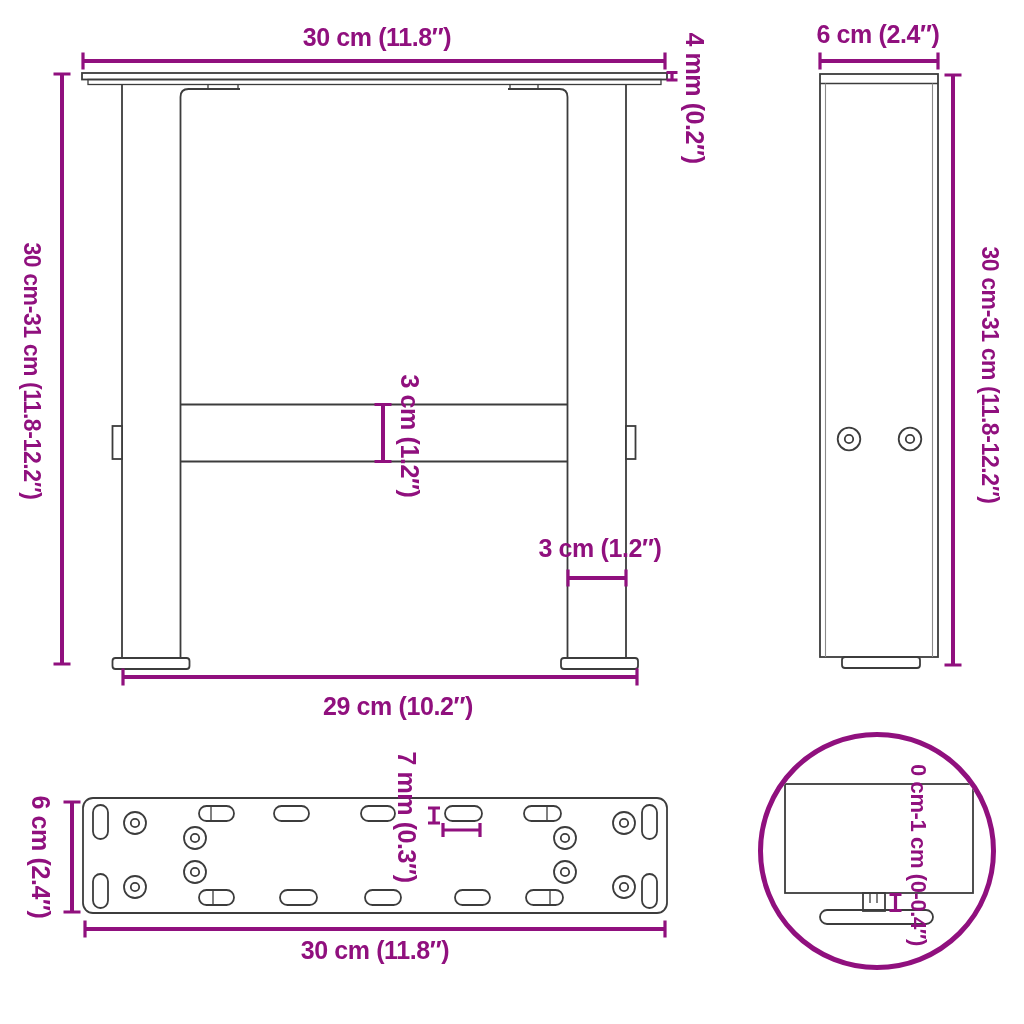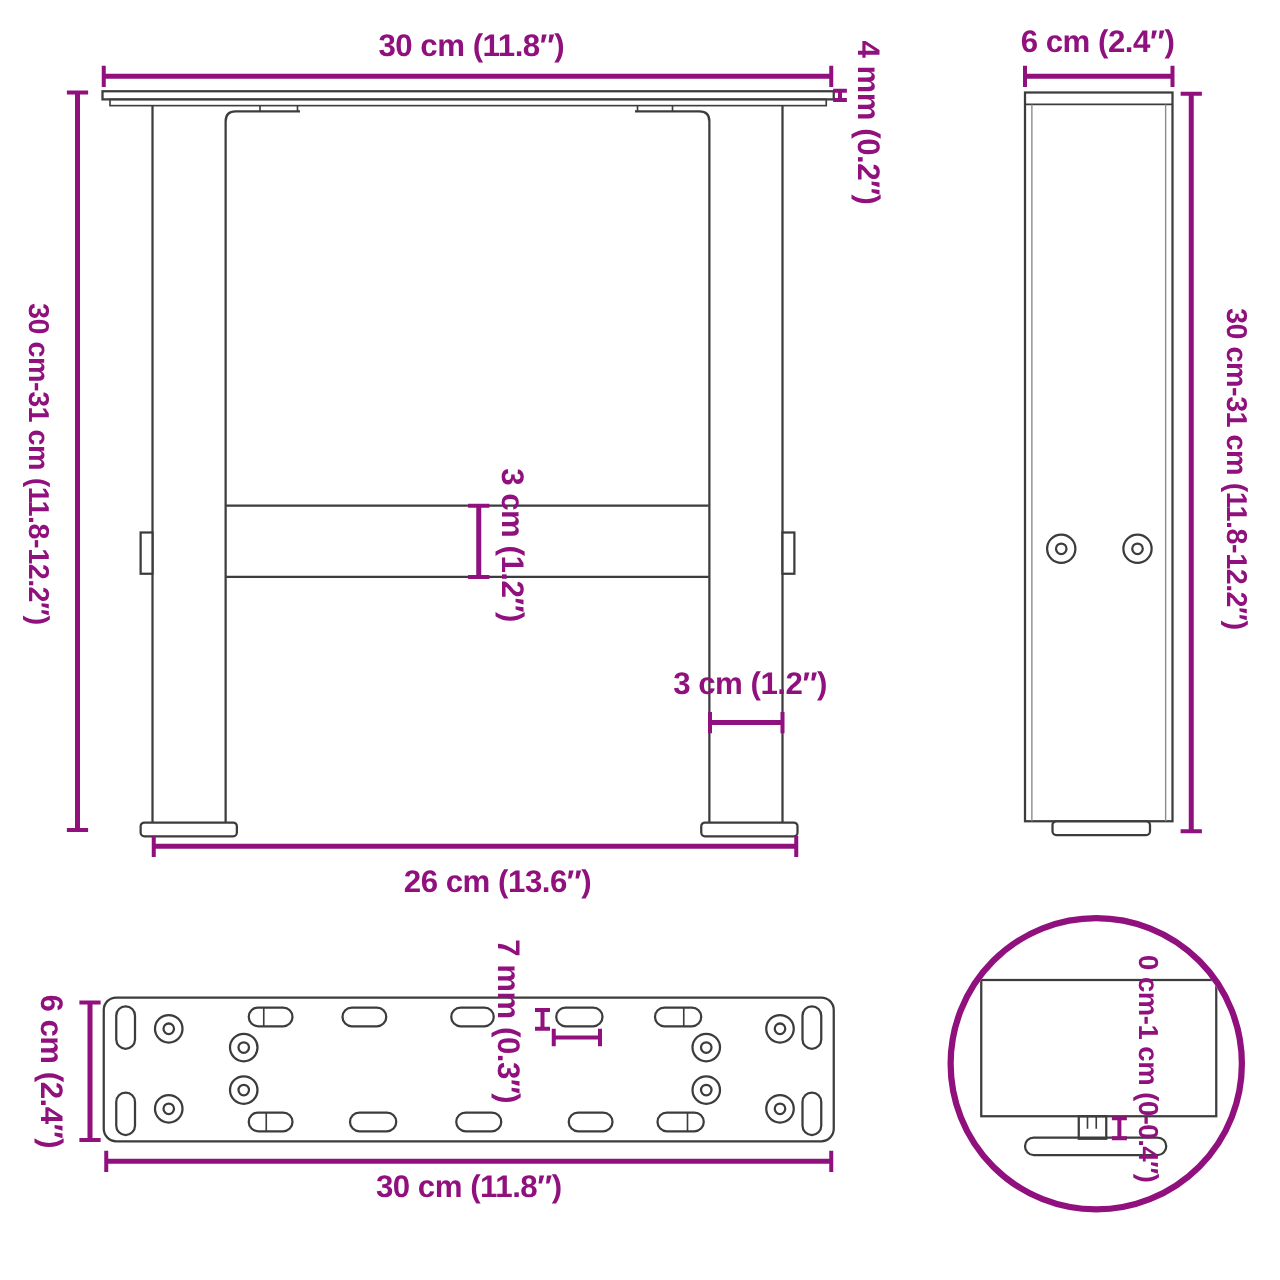--- a/index.html
+++ b/index.html
@@ -151,21 +151,21 @@
   <div class="dim-label" style="left:377px; top:37px;">30 cm (11.8″)</div>
 
   <div class="dim-label rot" style="left:694px; top:98px;">4 mm (0.2″)</div>
 
   <div class="dim-label rot long" style="left:31px; top:371px;">30 cm-31 cm (11.8-12.2″)</div>
 
   <div class="dim-label rot" style="left:409px; top:436px;">3 cm (1.2″)</div>
 
   <div class="dim-label" style="left:600px; top:548px;">3 cm (1.2″)</div>
 
-  <div class="dim-label" style="left:398px; top:706px;">26 cm (13.6″)</div>
+  <div class="dim-label" style="left:398px; top:706px;">29 cm (10.2″)</div>
 
   <div class="dim-label" style="left:878px; top:34px;">6 cm (2.4″)</div>
 
   <div class="dim-label rot long" style="left:989px; top:375px;">30 cm-31 cm (11.8-12.2″)</div>
 
   <div class="dim-label rot" style="left:40px; top:857px;">6 cm (2.4″)</div>
 
   <div class="dim-label rot" style="left:406px; top:817px;">7 mm (0.3″)</div>
 
 

